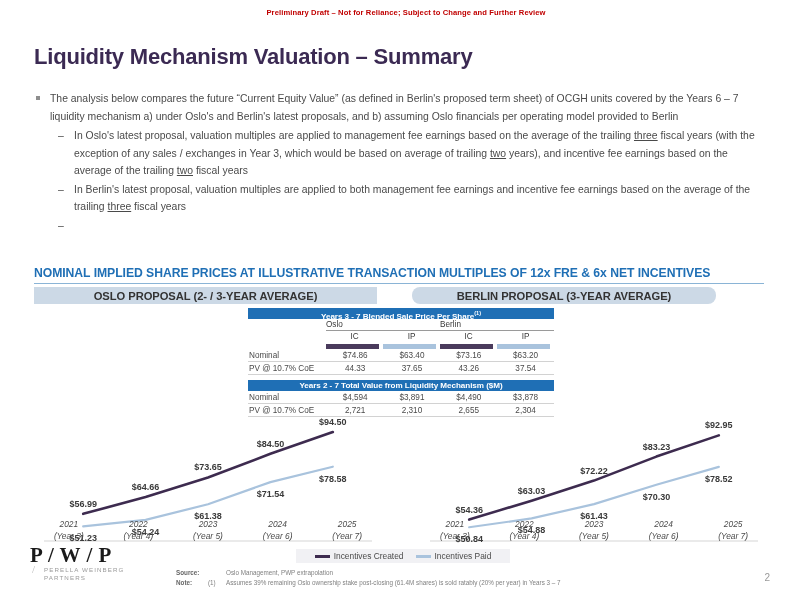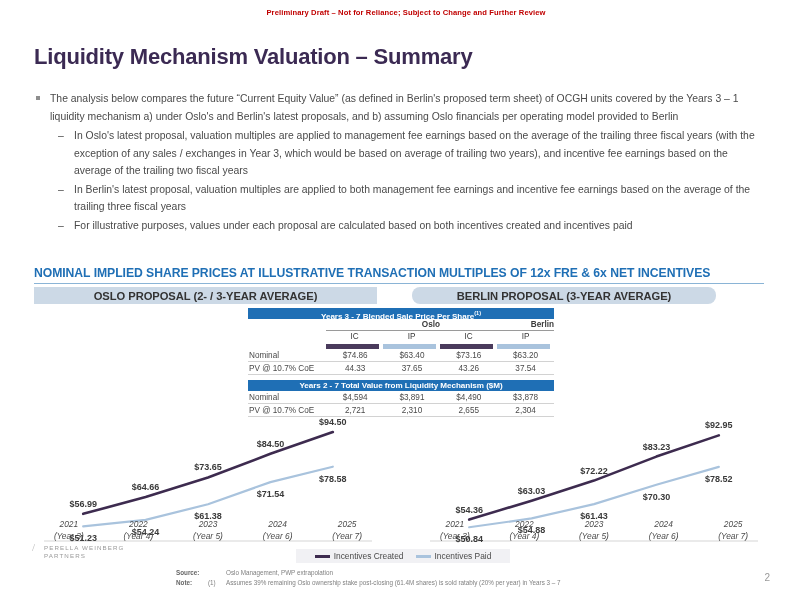--- a/index.html
+++ b/index.html
@@ -73,21 +73,21 @@
     color: #4a4a4a;
     margin-top: 1px;
   }
   .b2 > .dash {
     position: absolute;
     left: 2px;
     top: 0px;
     font-size: 10.4px;
     color: #4a4a4a;
   }
-  .u { }
+  .u { text-decoration: underline; }
 
   
   .section-title {
     position: absolute;
     top: 266px;
     left: 34px;
     width: 730px;
     font-size: 12.2px;
     font-weight: bold;
     color: #1f6fb5;
@@ -140,26 +140,25 @@
   .tbl-banner sup { font-size: 5.6px; vertical-align: super; }
 
   .grp-row {
     display: flex;
     height: 11px;
     margin-top: 1px;
   }
   .grp-spacer { width: 78px; }
   .grp-cell {
     width: 114px;
-    text-align: right;
+    text-align: left;
     font-size: 8.2px;
     color: #3a3a3a;
     border-bottom: 0.8px solid #9a9a9a;
     line-height: 10px;
-    font-weight: bold;
   }
 
   .sub-row {
     display: flex;
     height: 11px;
     margin-top: 1px;
   }
   .sub-cell {
     width: 57px;
     text-align: center;
@@ -316,36 +315,35 @@
 </head>
 <body>
 
 <div class="draft-banner">Preliminary Draft – Not for Reliance; Subject to Change and Further Review</div>
 
 <div class="slide-title">Liquidity Mechanism Valuation – Summary</div>
 
 <div class="bullets">
   <div class="b1">
     <span class="sq"></span>
-    <span>The analysis below compares the future “Current Equity Value” (as defined in Berlin's proposed term sheet) of OCGH units covered by the Years 3 – 1 liquidity mechanism a) under Oslo's and Berlin's latest proposals, and b) assuming Oslo financials per operating model provided to Berlin</span>
+    <span>The analysis below compares the future “Current Equity Value” (as defined in Berlin's proposed term sheet) of OCGH units covered by the Years 6 – 7 liquidity mechanism a) under Oslo's and Berlin's latest proposals, and b) assuming Oslo financials per operating model provided to Berlin</span>
   </div>
 
   <div class="b2">
     <span class="dash">–</span>
     <span>In Oslo's latest proposal, valuation multiples are applied to management fee earnings based on the average of the trailing </span><span class="u">three</span><span> fiscal years (with the exception of any sales / exchanges in Year 3, which would be based on average of trailing </span><span class="u">two</span><span> years), and incentive fee earnings based on the average of the trailing </span><span class="u">two</span><span> fiscal years</span>
   </div>
 
   <div class="b2">
     <span class="dash">–</span>
     <span>In Berlin's latest proposal, valuation multiples are applied to both management fee earnings and incentive fee earnings based on the average of the trailing </span><span class="u">three</span><span> fiscal years</span>
   </div>
 
   <div class="b2">
     <span class="dash">–</span>
-    <span>For illustrative purposes, values under each proposal are calculated based on both incentives created and incentives paid</span>
   </div>
 </div>
 
 <div class="section-title">NOMINAL IMPLIED SHARE PRICES AT ILLUSTRATIVE TRANSACTION MULTIPLES OF 12x FRE &amp; 6x NET INCENTIVES</div>
 <div class="section-rule"></div>
 
 <div class="prop-bar left">OSLO PROPOSAL (2- / 3-YEAR AVERAGE)</div>
 <div class="prop-bar right">BERLIN PROPOSAL (3-YEAR AVERAGE)</div>
 
 <div class="table-wrap">
@@ -468,20 +466,21 @@
     <span class="swatch dark"></span>
     <span>Incentives Created</span>
   </div>
   <div class="item">
     <span class="swatch light"></span>
     <span>Incentives Paid</span>
   </div>
 </div>
 
 <div class="logo">
+  <div class="pwp">P / W / P</div>
   <div class="sub">
     <span class="slash">/</span>
     <span>PERELLA WEINBERG</span><br>
     <span>PARTNERS</span>
   </div>
 </div>
 
 <div class="footnotes">
   <div class="fn-row">
     <span class="key">Source:</span>

